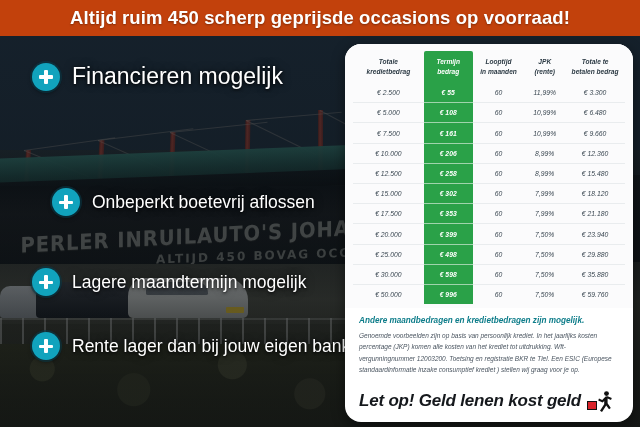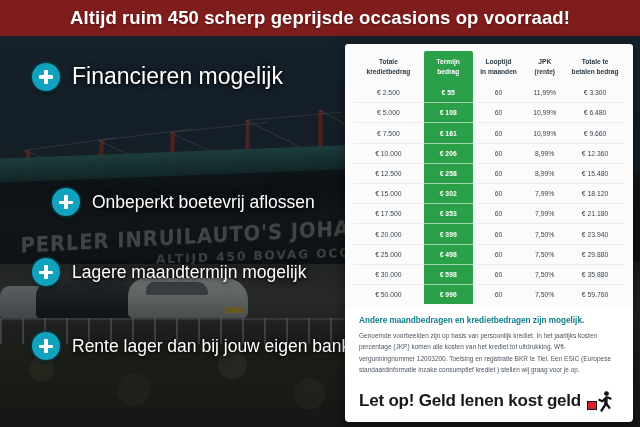--- a/index.html
+++ b/index.html
@@ -130,21 +130,21 @@
   
   .veil {
     position: absolute; inset: 0;
     background: linear-gradient(180deg, rgba(16,26,36,.55) 0%, rgba(12,18,24,.52) 45%, rgba(10,14,18,.58) 100%);
   }
 
   
   .banner {
     position: absolute;
     left: 0; top: 0; width: 640px; height: 36px;
-    background: #7f1d1d;
+    background: #c2410c;
     display: flex; align-items: center; justify-content: center;
     z-index: 6;
   }
   .banner-text {
     color: #ffffff;
     font-size: 18.5px;
     font-weight: bold;
     letter-spacing: .1px;
     white-space: nowrap;
     text-shadow: 0 1px 2px rgba(0,0,0,.35);
@@ -175,34 +175,35 @@
     color: #ffffff;
     font-size: 17.5px;
     line-height: 1.28;
     text-shadow: 0 1px 3px rgba(0,0,0,.85), 0 0 8px rgba(0,0,0,.6);
     white-space: nowrap;
   }
   .b1 { left: 32px; top: 26px; }
   .b1 .btext { font-size: 23px; text-align: center; }
   .b1 .line2 { font-weight: bold; font-size: 23px; display:block; }
   .b2 { left: 32px; top: 152px; margin-left: 20px; }
-  .b3 { left: 32px; top: 222px; }
+  .b3 { left: 32px; top: 232px; }
   .b4 { left: 32px; top: 296px; }
 
   
   .card {
     position: absolute;
     left: 345px; top: 44px; width: 288px; height: 378px;
     background: #ffffff;
-    border-radius: 4px;
+    border-radius: 16px;
     box-shadow: 0 4px 14px rgba(0,0,0,.45);
     z-index: 7;
     overflow: hidden;
     display: flex;
     flex-direction: column;
+    font-style: italic;
   }
   .table-wrap {
     padding: 7px 8px 4px 8px;
     background: #fbfbfc;
   }
   table {
     border-collapse: collapse;
     width: 100%;
     table-layout: fixed;
   }

